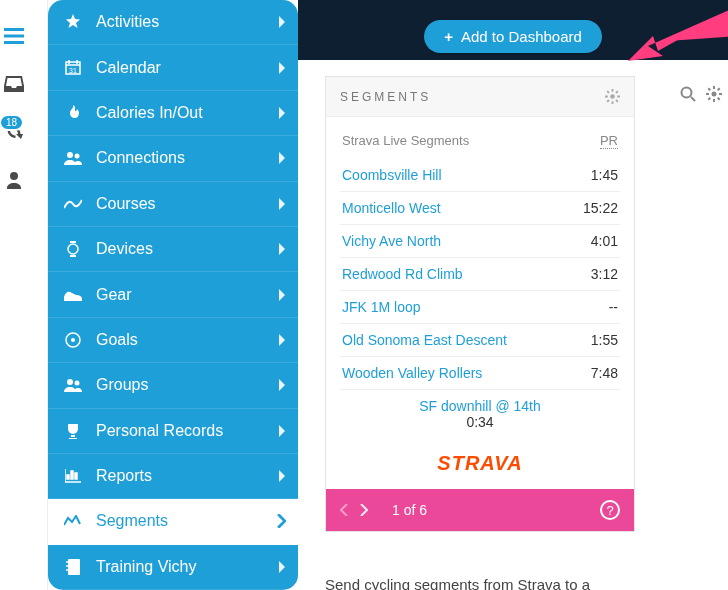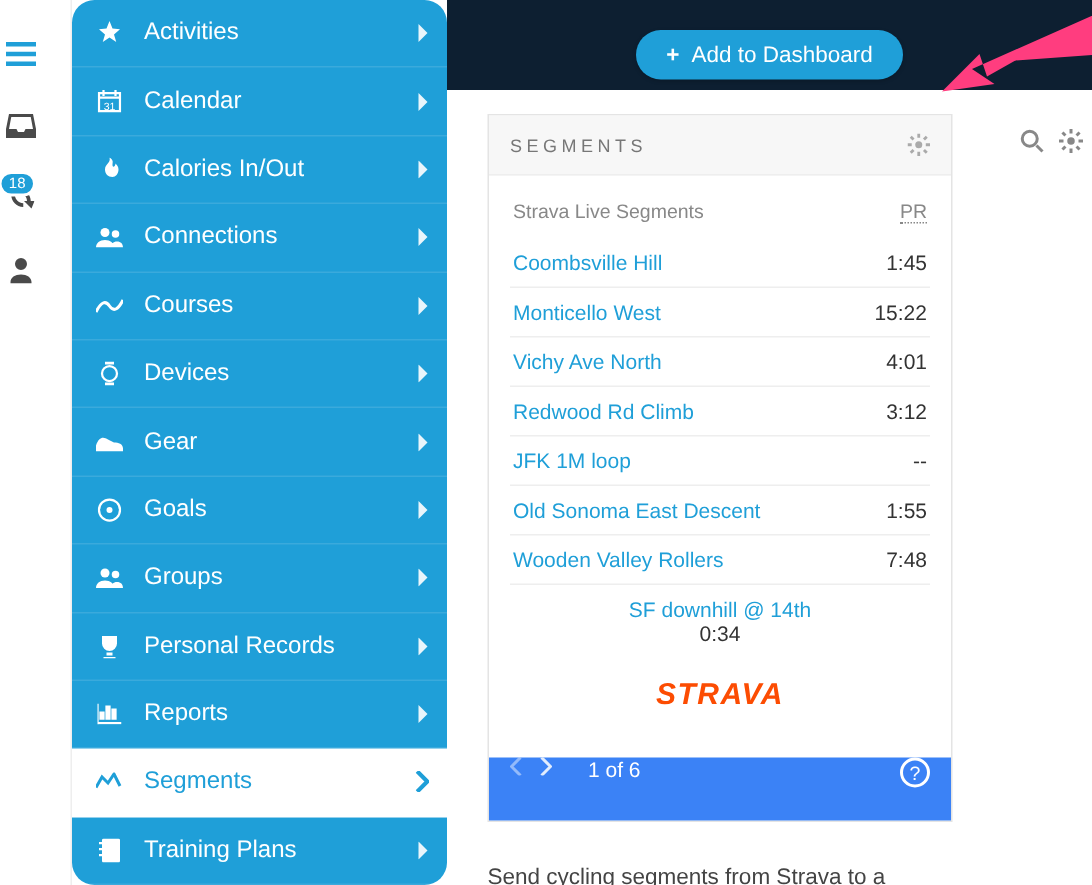--- a/index.html
+++ b/index.html
@@ -26,29 +26,29 @@
 .add-btn { pointer-events:auto; background: #1f9fd8; color: #fff; border: none; border-radius: 18px; padding: 8px 20px; font-size: 15px; display: inline-flex; align-items: center; cursor: pointer; box-shadow: 0 1px 3px rgba(0,0,0,0.2); }
 .add-btn .plus { margin-right: 8px; font-weight: bold; }
 
 
 .arrow { position: absolute; top: 6px; right: -10px; width: 160px; height: 80px; }
 
 
 .card { position: absolute; left: 27px; top: 76px; width: 310px; border: 1px solid #e4e4e4; background: #fff; }
 .card-head { display: flex; align-items: center; justify-content: space-between; padding: 12px 14px; color: #777; font-size: 12px; letter-spacing: 3px; border-bottom: 1px solid #eee; background:#f7f7f7; }
 .card-head .gear { color: #aaa; cursor: pointer; }
-.card-body { padding: 10px 14px 20px; }
+.card-body { padding: 10px 14px 4px; }
 .subhead { display: flex; justify-content: space-between; color: #888; font-size: 13px; margin: 6px 2px 10px; }
 .subhead .pr { border-bottom: 1px dotted #888; cursor: help; }
 .seg-row { display: flex; justify-content: space-between; align-items: center; padding: 8px 2px; border-bottom: 1px solid #eee; font-size: 14px; }
 .seg-row:last-child { border-bottom: none; flex-direction: column; }
 .seg-row a { color: #1f9fd8; text-decoration: none; cursor: pointer; }
 .seg-row .time { color: #333; }
 .strava-logo { text-align: center; padding: 14px 0 10px; color: #fc4c02; font-weight: 800; font-size: 20px; letter-spacing: 1px; font-style: italic; }
-.card-foot { height: 42px; background: #3b82f6; display: flex; align-items: flex-start; padding: 0 14px; color: #fff; font-size: 14px; }
+.card-foot { height: 42px; background: #ec4899; display: flex; align-items: center; padding: 0 14px; color: #fff; font-size: 14px; }
 .card-foot .pg-btn { width: 20px; text-align: center; cursor: pointer; opacity: .85; }
 .card-foot .pg-btn.disabled { opacity: .45; cursor: default; }
 .card-foot .counter { margin-left: 12px; }
 .card-foot .help { margin-left: auto; width: 20px; height: 20px; border: 2px solid #fff; border-radius: 50%; display: flex; align-items:center; justify-content:center; font-size: 13px; cursor:pointer; }
 
 .below-text { position: absolute; left: 27px; top: 576px; color: #444; font-size: 15px; }
 
 
 .tr-icons { position: absolute; top: 86px; right: 6px; display: flex; gap: 10px; color: #888; }
 .tr-icons span { cursor: pointer; }
@@ -246,21 +246,21 @@
         </svg>
       </span>
   </div>
   <div class="sidebar-item">
     <span class="icon">
         <svg width="14" height="16" viewBox="0 0 14 16">
           <rect x="2" y="0" width="12" height="16" rx="1" fill="currentColor"></rect>
           <path d="M0 3h3M0 7h3M0 11h3" stroke="currentColor" stroke-width="1.5"></path>
         </svg>
       </span>
-    <span>Training Plans</span>
+    <span>Training Vichy</span>
     <span class="chev">
         <svg width="8" height="12" viewBox="0 0 8 12">
           <path d="M1 0l6 6-6 6V0z" fill="currentColor"></path>
         </svg>
       </span>
   </div>
 </div>
 
 <div class="main">
   <div class="topbar-dark"></div>

